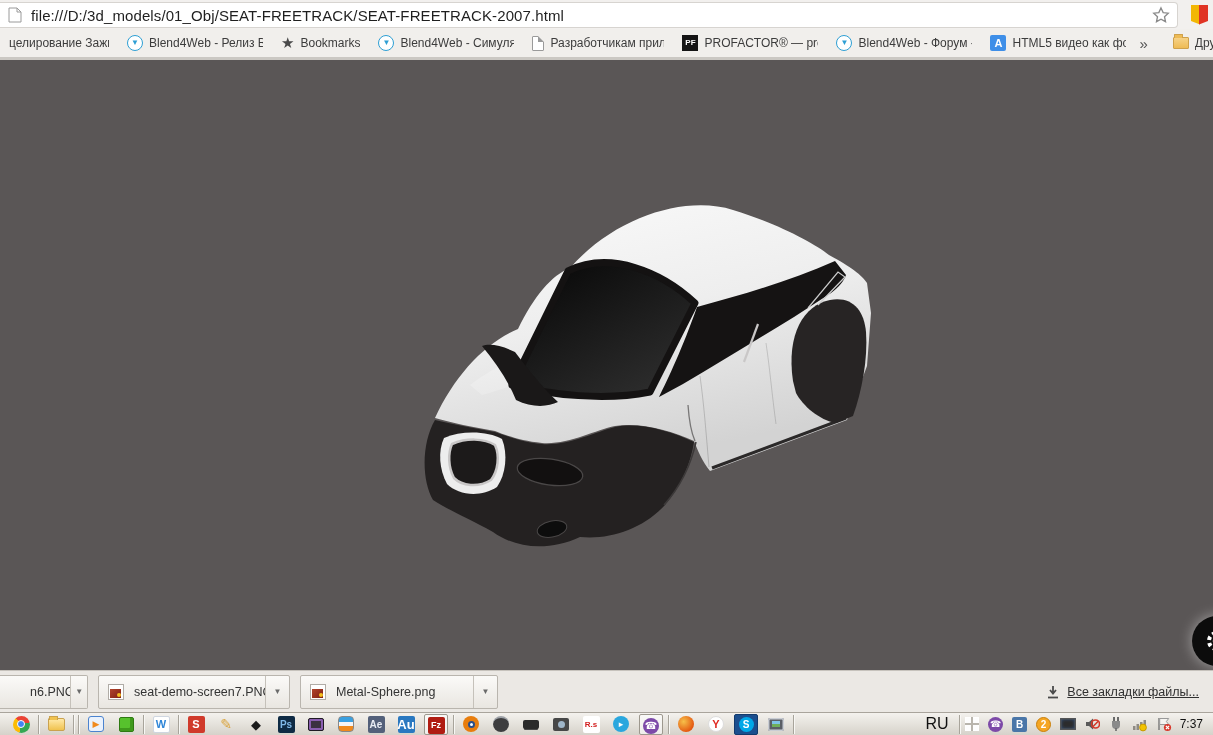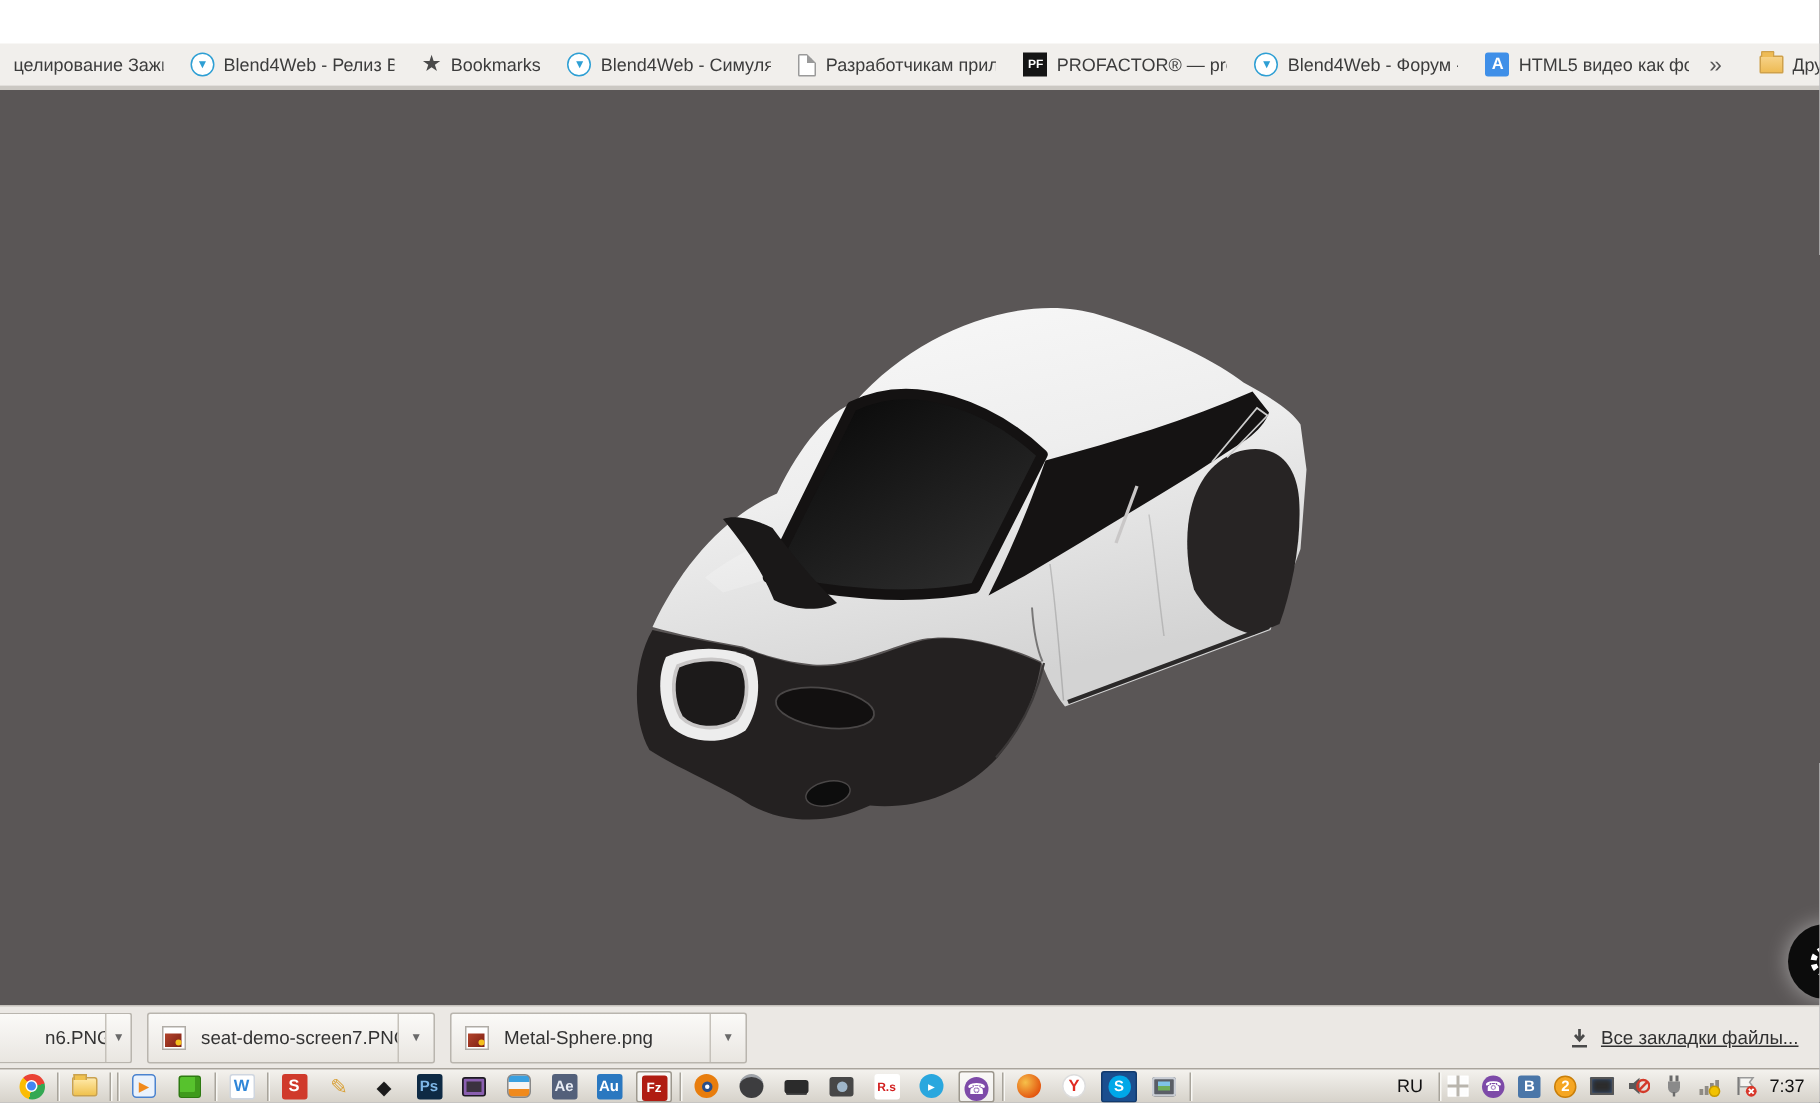--- a/index.html
+++ b/index.html
@@ -131,41 +131,57 @@
     background:radial-gradient(circle at 35% 35%,#f6c04a,#e3540e 75%); }
   .y-ic { width:16px; height:16px; border-radius:50%; background:#fff; color:#e02a21;
     font-weight:bold; font-size:11px; display:flex; align-items:center; justify-content:center;
     border:1px solid #ddd; }
   .skype-ic { width:15px; height:15px; border-radius:50%; background:#00a8e8; color:#fff;
     font-weight:bold; font-size:10px; display:flex; align-items:center; justify-content:center; }
   .imgview-ic { width:16px; height:13px; background:#5a5e66; border-radius:2px;
     box-shadow:inset 0 0 0 1.5px #c9cdd4; display:flex; align-items:center; justify-content:center; }
   .imgview-ic i { width:8px; height:6px; background:linear-gradient(#7fc3e8 50%,#6fae5a 50%); }
 
-  .tb-lang { margin-left:auto; font-size:12px; color:#111; padding:0 8px; }
+  .tb-lang { margin-left:auto; font-size:16px; color:#111; padding:0 8px; }
   .tray { display:flex; align-items:center; gap:4px; }
   .tray-slot { width:20px; height:20px; display:flex; align-items:center; justify-content:center; }
   .grid-ic { width:14px; height:14px; background:#fdfdfd;
     box-shadow:inset 0 0 0 1px #fff; position:relative; }
   .grid-ic::before { content:""; position:absolute; left:6px; top:0; width:2px; height:14px; background:#b9b5ad; }
   .grid-ic::after  { content:""; position:absolute; top:6px; left:0; width:14px; height:2px; background:#b9b5ad; }
   .vk-ic { width:15px; height:15px; background:#4a76a8; border-radius:2px; color:#fff;
     font-size:10px; font-weight:bold; display:flex; align-items:center; justify-content:center; }
   .upd-ic { width:15px; height:15px; border-radius:50%; background:#f5a623; color:#fff;
     font-size:10px; font-weight:bold; display:flex; align-items:center; justify-content:center;
     border:1px solid #c97f0a; }
   .disp-ic { width:16px; height:12px; background:#2c2c2c; border-radius:1px;
     box-shadow:inset 0 0 0 1.5px #555, inset 0 0 4px #3a7bd5; }
   .tb-clock { font-size:12px; color:#111; padding:0 10px 0 6px; }
 </style>
 </head>
 <body>
 
 <div id="screen">
 
+  <div id="addressbar">
+    <div class="url-input">
+      <svg class="favicon" viewBox="0 0 14 16">
+        <path d="M1 1 h8 l4 4 v10 h-12 z" fill="#fff" stroke="#9a9a9a"></path>
+        <path d="M9 1 v4 h4" fill="none" stroke="#9a9a9a"></path>
+      </svg>
+      <span class="url-text">file:///D:/3d_models/01_Obj/SEAT-FREETRACK/SEAT-FREETRACK-2007.html</span>
+      <svg class="star-btn" viewBox="0 0 24 24">
+        <path d="M12 3.5 l2.6 5.6 6.1.7 -4.5 4.2 1.2 6 -5.4-3 -5.4 3 1.2-6 -4.5-4.2 6.1-.7z" fill="none" stroke="#8a8a8a" stroke-width="1.6"></path>
+      </svg>
+    </div>
+    <span class="ext-icon">
+      <span class="left"></span>
+      <span class="right"></span>
+    </span>
+  </div>
 
   <div id="bookmarksbar">
     <div class="bm-item">
       <span class="bm-label first">целирование Зажиг</span>
     </div>
     <div class="bm-item">
       <span class="ic-b4w">▼</span>
       <span class="bm-label">Blend4Web - Релиз Ble</span>
     </div>
     <div class="bm-item">
@@ -379,21 +395,21 @@
     <div class="tb-slot">
         <span class="screen-ic"></span>
       </div>
     <div class="tb-slot">
         <span class="bstacks-ic"></span>
       </div>
     <div class="tb-slot">
       <span class="sq" style="background:#53607a;color:#e8ecf4;font-size:10px">Ae</span>
       </div>
     <div class="tb-slot">
-      <span class="sq" style="background:#2a78c0;color:#fff;font-size:10px">Au</span>
+      <span class="sq" style="background:#2a78c0;color:#fff;font-size:13px">Au</span>
       </div>
     <div class="tb-slot pressed">
       <span class="sq" style="background:#b01c12;color:#fff;font-size:9px">Fz</span>
       </div>
     <div class="tb-sep"></div>
     <div class="tb-slot">
         <span class="blender-ic">
           <i></i>
         </span>
       </div>

